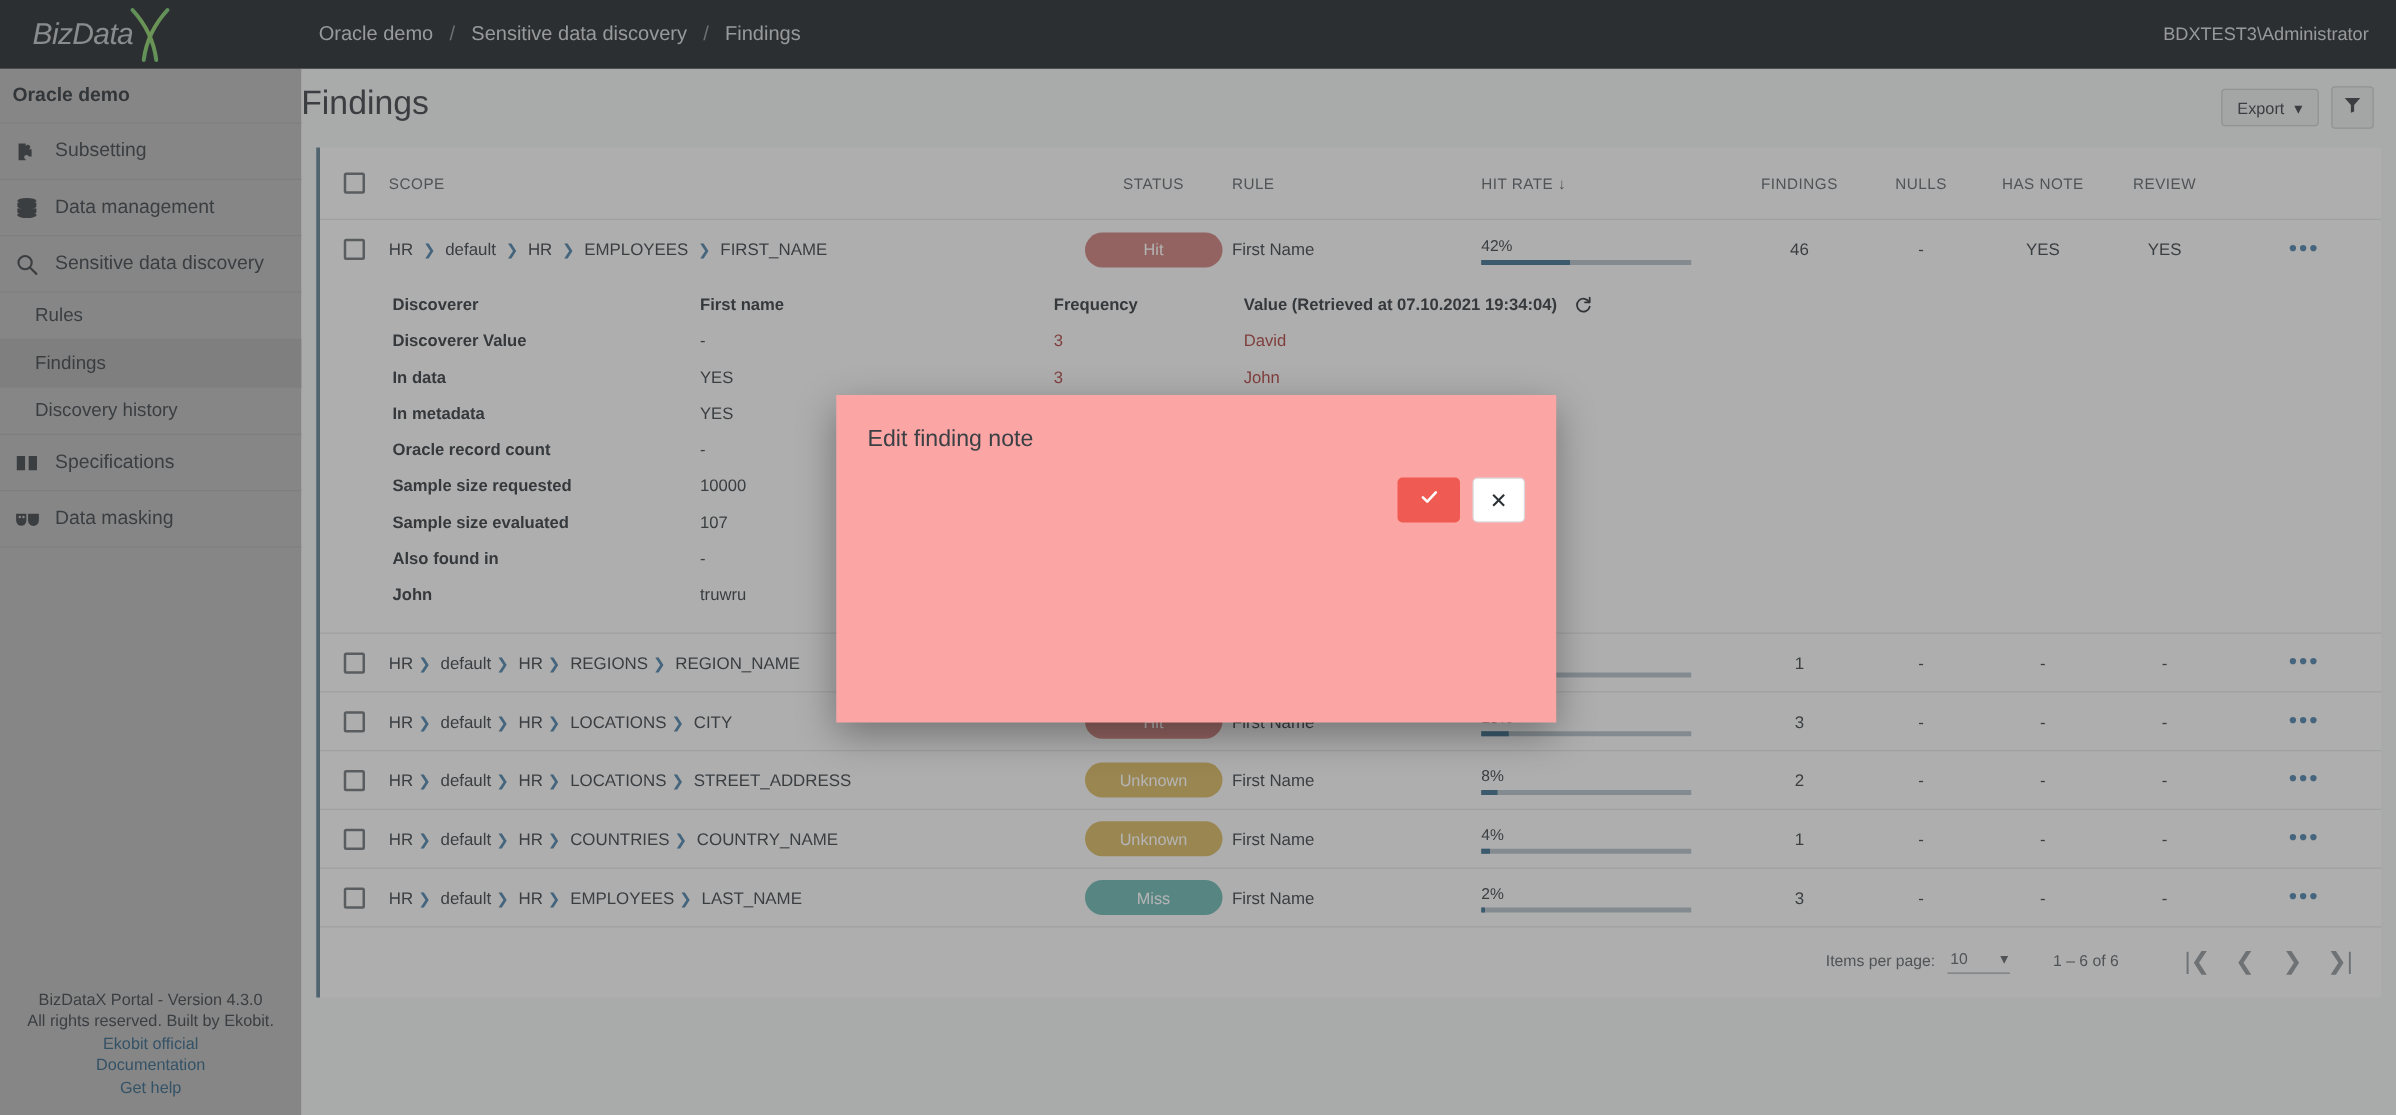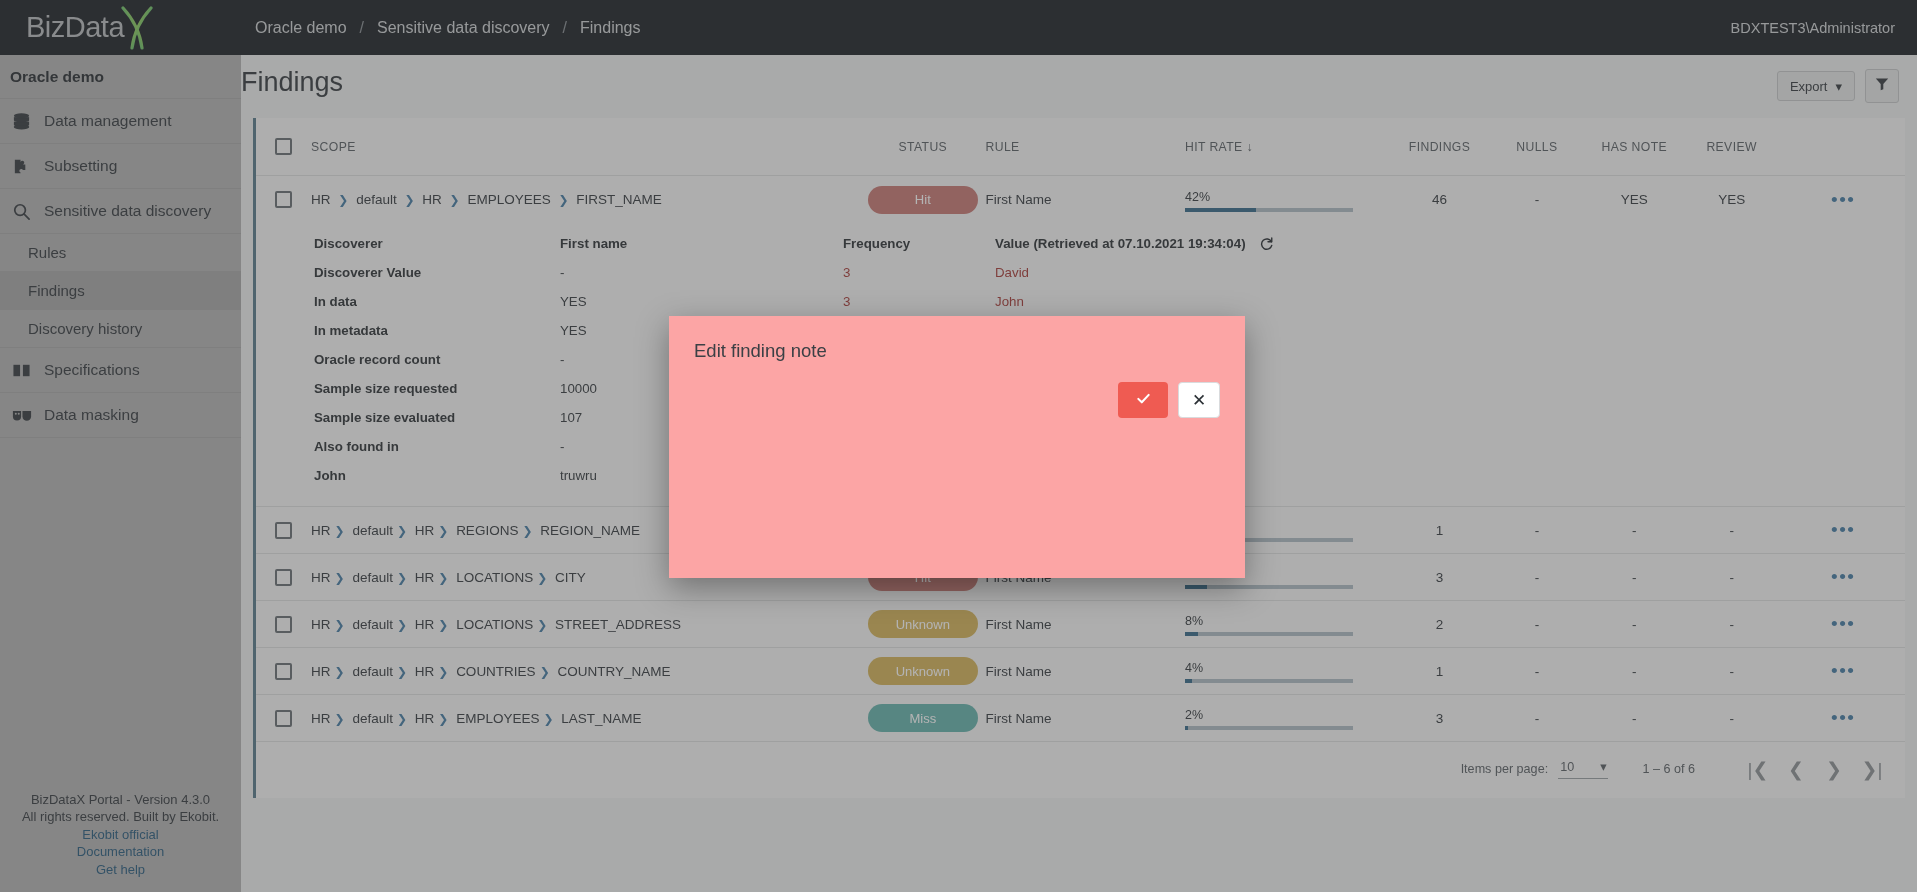--- a/index.html
+++ b/index.html
@@ -18,22 +18,23 @@
     width: 1917px; height: 55px;
     background: #23282d;
     display: flex; align-items: center;
     z-index: 30;
   }
   .logo-wrap {
     width: 241px; height: 55px;
     display: flex; align-items: center; padding-left: 26px;
   }
   .logo-text {
-    font-size: 29px; color: #b9bcbe; letter-spacing: -0.5px;
+    font-size: 24px; color: #b9bcbe; letter-spacing: -0.5px;
     font-family: "Liberation Sans", sans-serif;
+    font-style: italic;
   }
   .logo-x { position: relative; width: 40px; height: 44px; margin-left: -6px; }
 
   .breadcrumb {
     display: flex; align-items: center; gap: 13px;
     font-size: 16px; color: #cfd2d4; margin-left: 14px;
   }
   .breadcrumb .crumb { color: #cfd2d4; cursor: pointer; }
   .breadcrumb .sep { color: #8a9094; }
   .user-label {
@@ -264,39 +265,39 @@
 
   <div class="user-label">BDXTEST3\Administrator</div>
 </div>
 
 <div class="sidebar">
   <div class="sb-project">Oracle demo</div>
 
   <div class="sb-item">
     <span class="sb-ic">
       <svg width="19" height="19" viewBox="0 0 20 20" fill="#3a3f44">
+        <path d="M3 3h6v2.2a2 2 0 1 1 2.6 2.6H14v6h-2.4a2 2 0 1 0-2.6 2.6V17H3z"></path>
+      </svg>
+    </span>
+    <span>Subsetting</span>
+  </div>
+
+  <div class="sb-item">
+    <span class="sb-ic">
+      <svg width="19" height="19" viewBox="0 0 20 20" fill="#3a3f44">
         <ellipse cx="10" cy="4" rx="8" ry="2.6"></ellipse>
         <rect x="2" y="5.4" width="16" height="3.2"></rect>
           <ellipse cx="10" cy="8.6" rx="8" ry="2.4"></ellipse>
         <rect x="2" y="10.2" width="16" height="3.2"></rect>
           <ellipse cx="10" cy="13.4" rx="8" ry="2.4"></ellipse>
         <rect x="2" y="15" width="16" height="1"></rect>
           <ellipse cx="10" cy="16" rx="8" ry="2.4"></ellipse>
       </svg>
     </span>
     <span>Data management</span>
-  </div>
-
-  <div class="sb-item">
-    <span class="sb-ic">
-      <svg width="19" height="19" viewBox="0 0 20 20" fill="#3a3f44">
-        <path d="M3 3h6v2.2a2 2 0 1 1 2.6 2.6H14v6h-2.4a2 2 0 1 0-2.6 2.6V17H3z"></path>
-      </svg>
-    </span>
-    <span>Subsetting</span>
   </div>
 
   <div class="sb-item">
     <span class="sb-ic">
       <svg width="19" height="19" viewBox="0 0 20 20" fill="none" stroke="#3a3f44" stroke-width="1.8">
         <circle cx="8.5" cy="8.5" r="5.6"></circle>
           <line x1="12.8" y1="12.8" x2="18" y2="18" stroke-linecap="round"></line>
       </svg>
     </span>
     <span>Sensitive data discovery</span>

